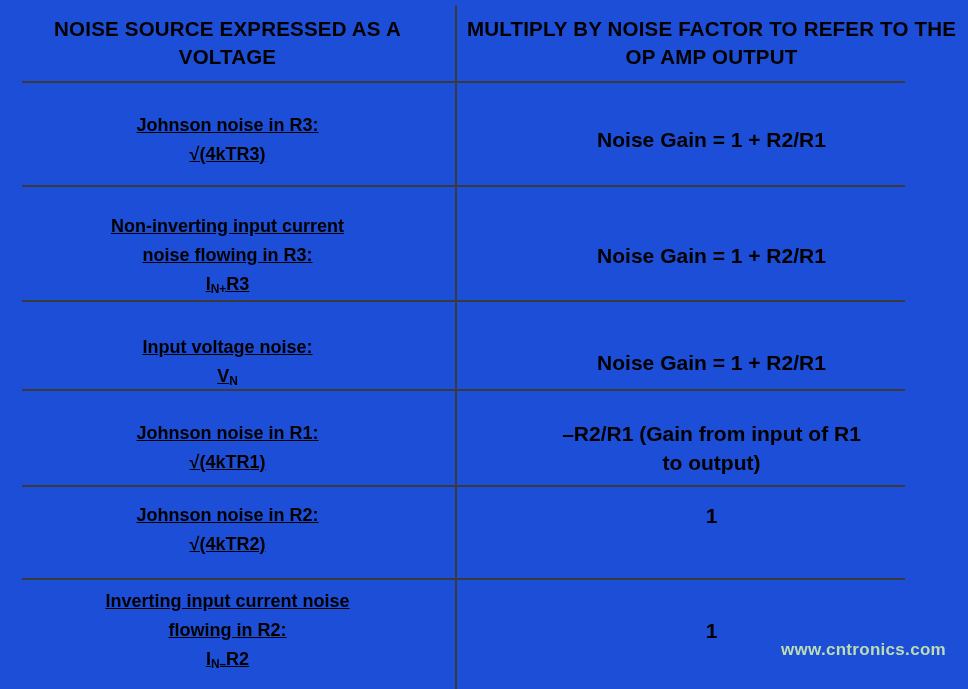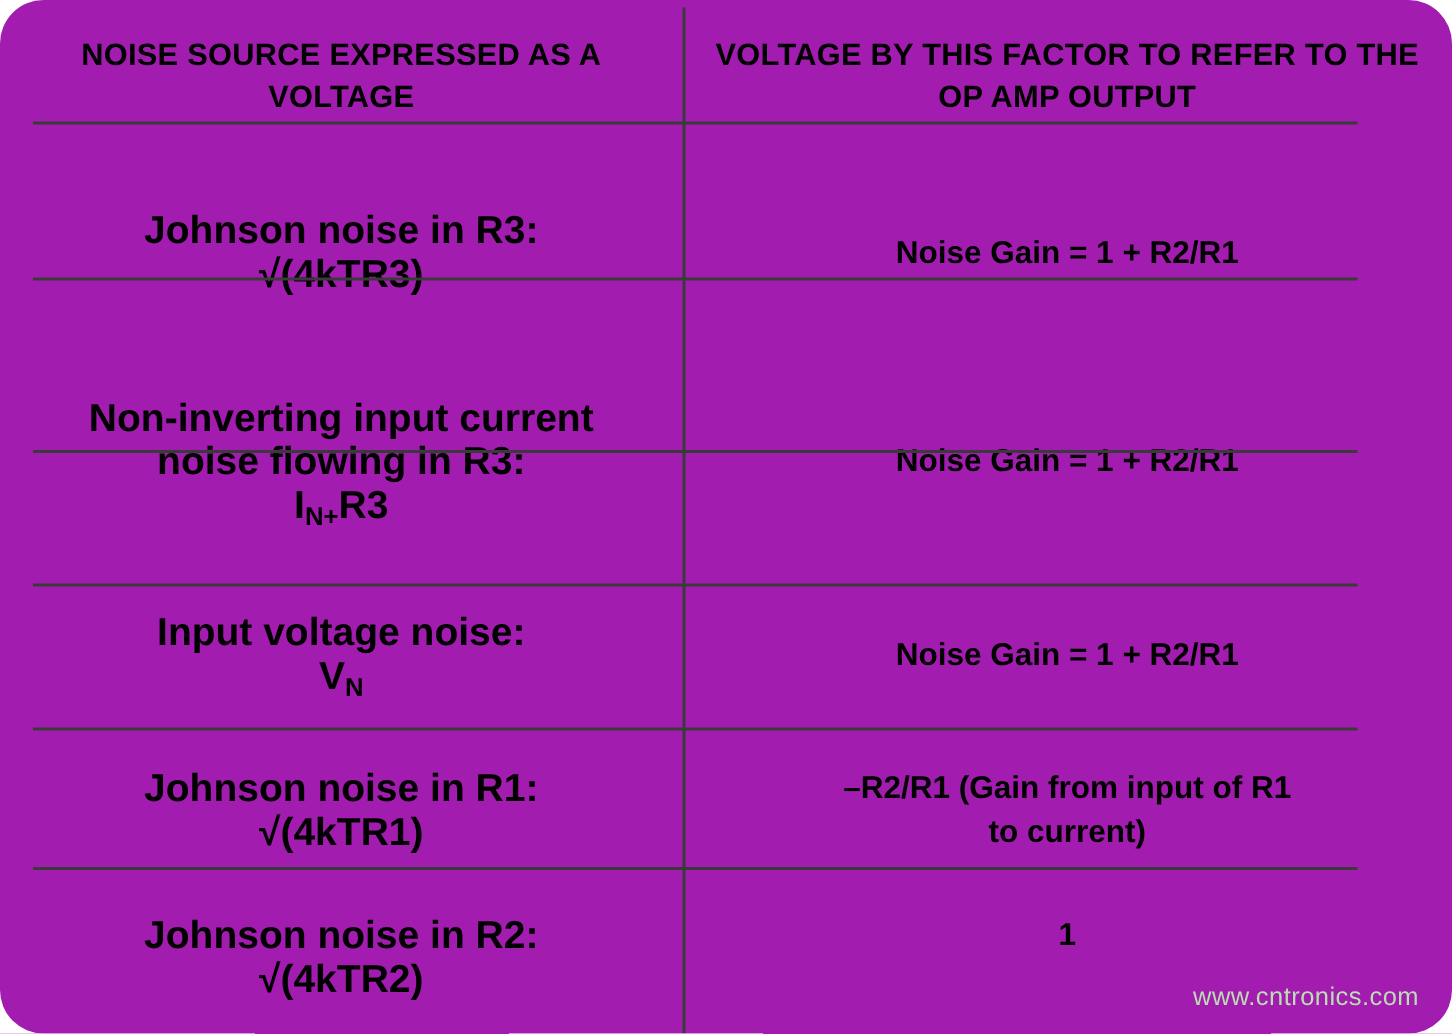--- a/index.html
+++ b/index.html
@@ -60,22 +60,23 @@
     background: #3a3a3a;
   }
 
   
   .hdr {
     font-size: 20.5px;
     line-height: 28px;
     letter-spacing: 0.2px;
   }
   .cell {
-    font-size: 26px;
+    font-size: 18px;
     line-height: 29px;
+    text-decoration: underline;
   }
   .cell-right {
     font-size: 21px;
     line-height: 29px;
   }
   .cell .ln,
   .cell-right .ln {
     display: block;
     white-space: nowrap;
   }
@@ -94,46 +95,46 @@
   .r-5     { height: 81px;  }
   .r-6     { height: 111px; }
 
   
   .raise { position: relative; top: -14px; }
 
   
   .watermark {
     position: absolute;
     right: 22px;
-    bottom: 14px;
+    bottom: 29px;
     font-size: 17px;
-    font-weight: normal;
+    font-weight: bold;
     letter-spacing: 0.3px;
     white-space: nowrap;
   }
 </style>
 </head>
 <body>
 
-<div class="page" style="background: #a21caf; border-radius: 29px;">
+<div class="page" style="background: #1d4ed8;">
 
   <table class="noise-table">
     <colgroup>
       <col class="c-left">
       <col class="c-right">
     </colgroup>
     <tbody>
 
       <tr class="r-head">
         <th class="hdr">
           <span class="ln">NOISE SOURCE EXPRESSED AS</span>
           <span class="ln">A VOLTAGE</span>
         </th>
         <th class="hdr">
-          <span class="ln">VOLTAGE BY THIS FACTOR TO</span>
+          <span class="ln">MULTIPLY BY NOISE FACTOR TO</span>
           <span class="ln">REFER TO THE OP AMP OUTPUT</span>
         </th>
       </tr>
 
       <tr class="r-1">
         <td class="cell">
           <span class="ln">Johnson noise in R3:</span>
           <span class="ln">√(4kTR3)</span>
         </td>
         <td class="cell-right">
@@ -162,34 +163,44 @@
         </td>
       </tr>
 
       <tr class="r-4">
         <td class="cell">
           <span class="ln">Johnson noise in R1:</span>
           <span class="ln">√(4kTR1)</span>
         </td>
         <td class="cell-right">
           <span class="ln">–R2/R1 (Gain from input of R1</span>
-          <span class="ln">to current)</span>
+          <span class="ln">to output)</span>
         </td>
       </tr>
 
       <tr class="r-5">
         <td class="cell">
           <span class="ln">Johnson noise in R2:</span>
           <span class="ln">√(4kTR2)</span>
         </td>
         <td class="cell-right">
           <span class="ln raise">1</span>
         </td>
       </tr>
 
+      <tr class="r-6">
+        <td class="cell">
+          <span class="ln">Inverting input current noise</span>
+          <span class="ln">flowing in R2:</span>
+          <span class="ln"><span>I</span><sub>N–</sub><span>R2</span></span>
+        </td>
+        <td class="cell-right">
+          <span class="ln">1</span>
+        </td>
+      </tr>
 
     </tbody>
   </table>
 
   <div class="v-divider" style="background: rgb(58, 58, 58);"></div>
   <div class="h-rule" style="top: 81px; background: rgb(58, 58, 58);"></div>
   <div class="h-rule" style="top: 185px; background: rgb(58, 58, 58);"></div>
   <div class="h-rule" style="top: 300px; background: rgb(58, 58, 58);"></div>
   <div class="h-rule" style="top: 389px; background: rgb(58, 58, 58);"></div>
   <div class="h-rule" style="top: 485px; background: rgb(58, 58, 58);"></div>

